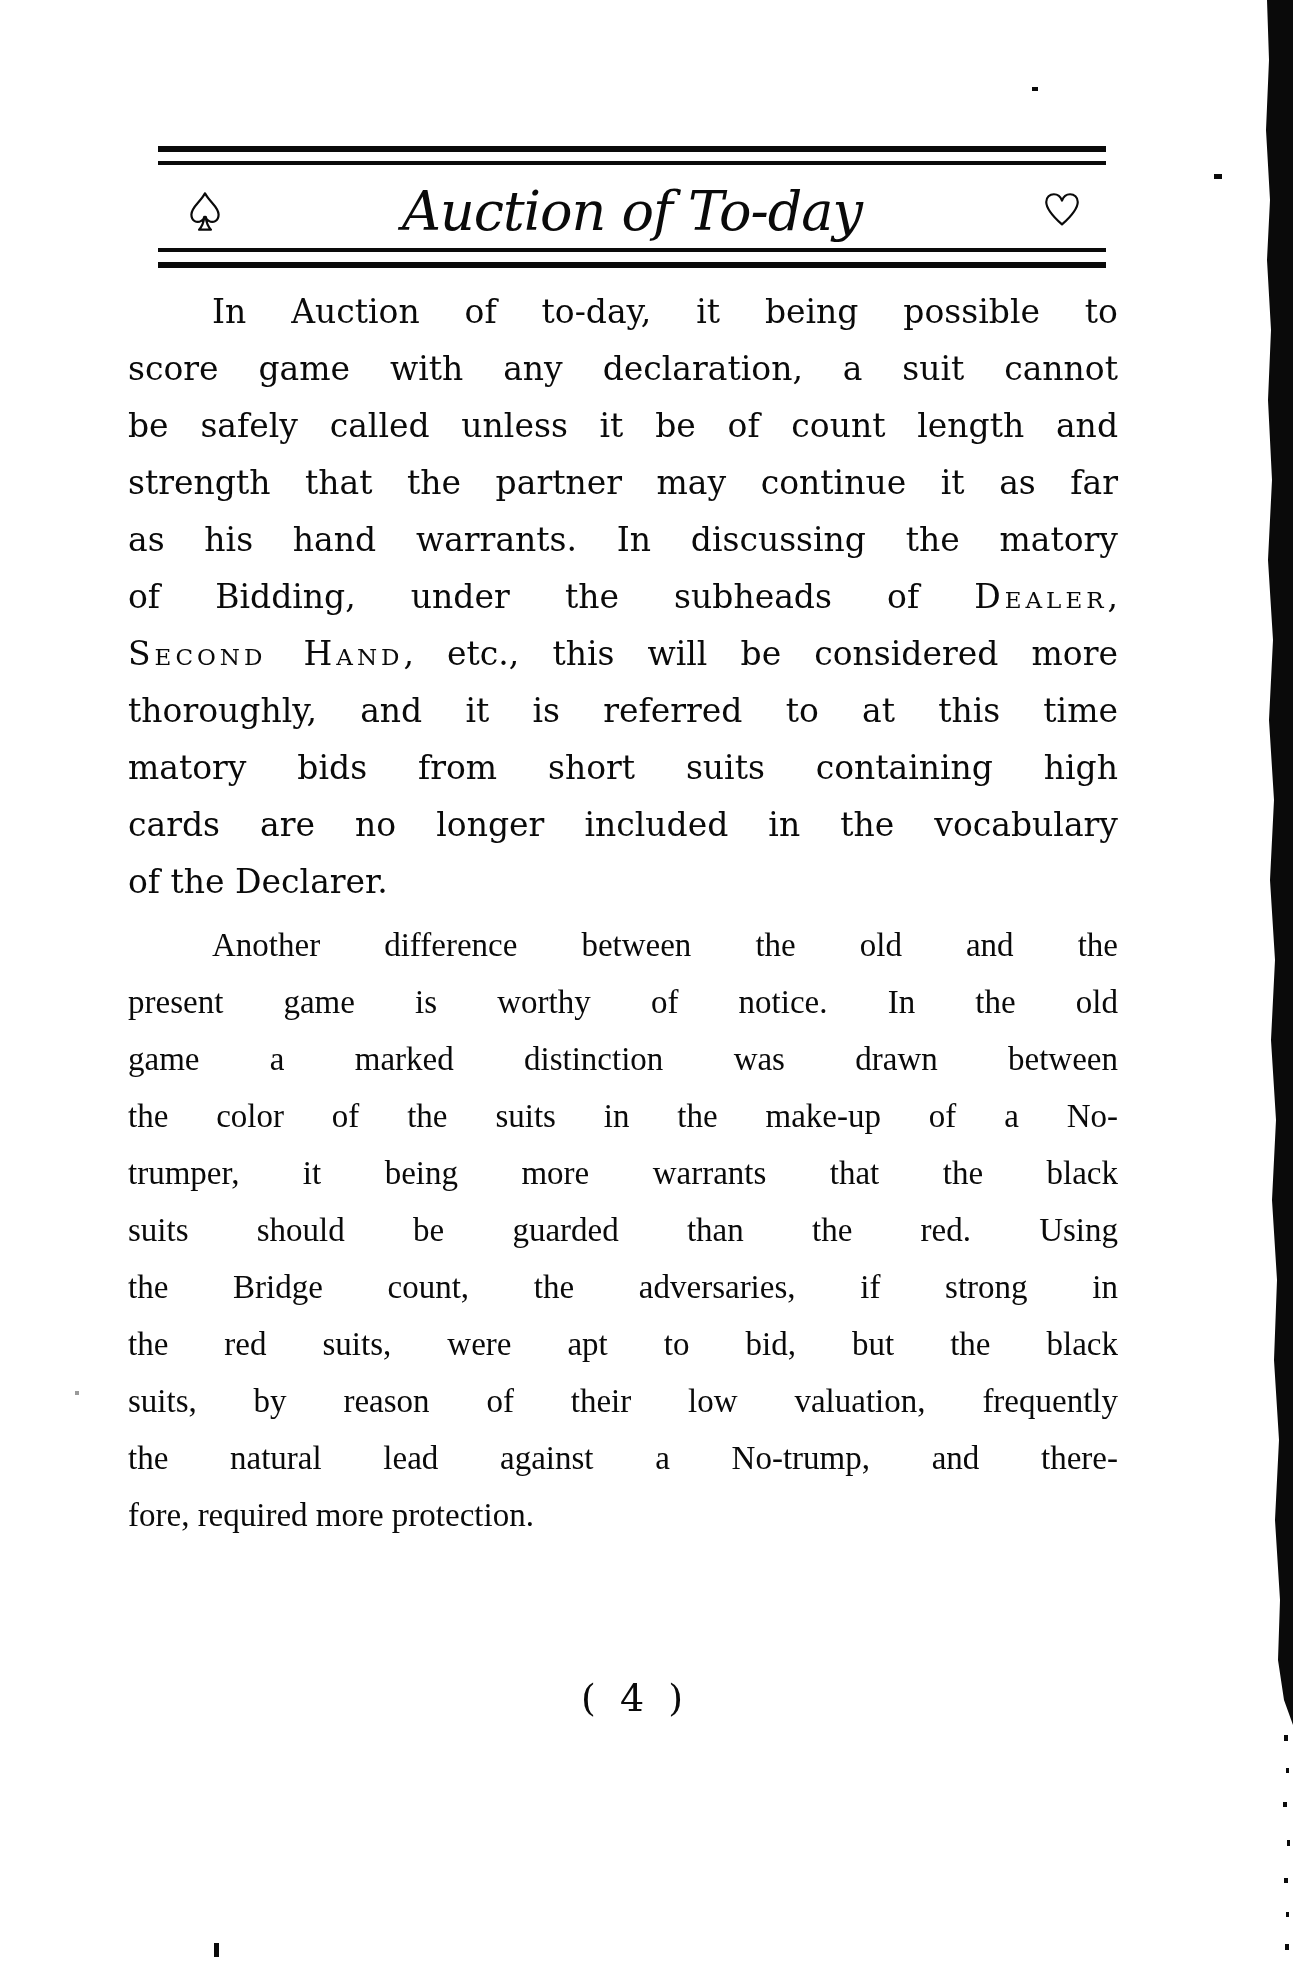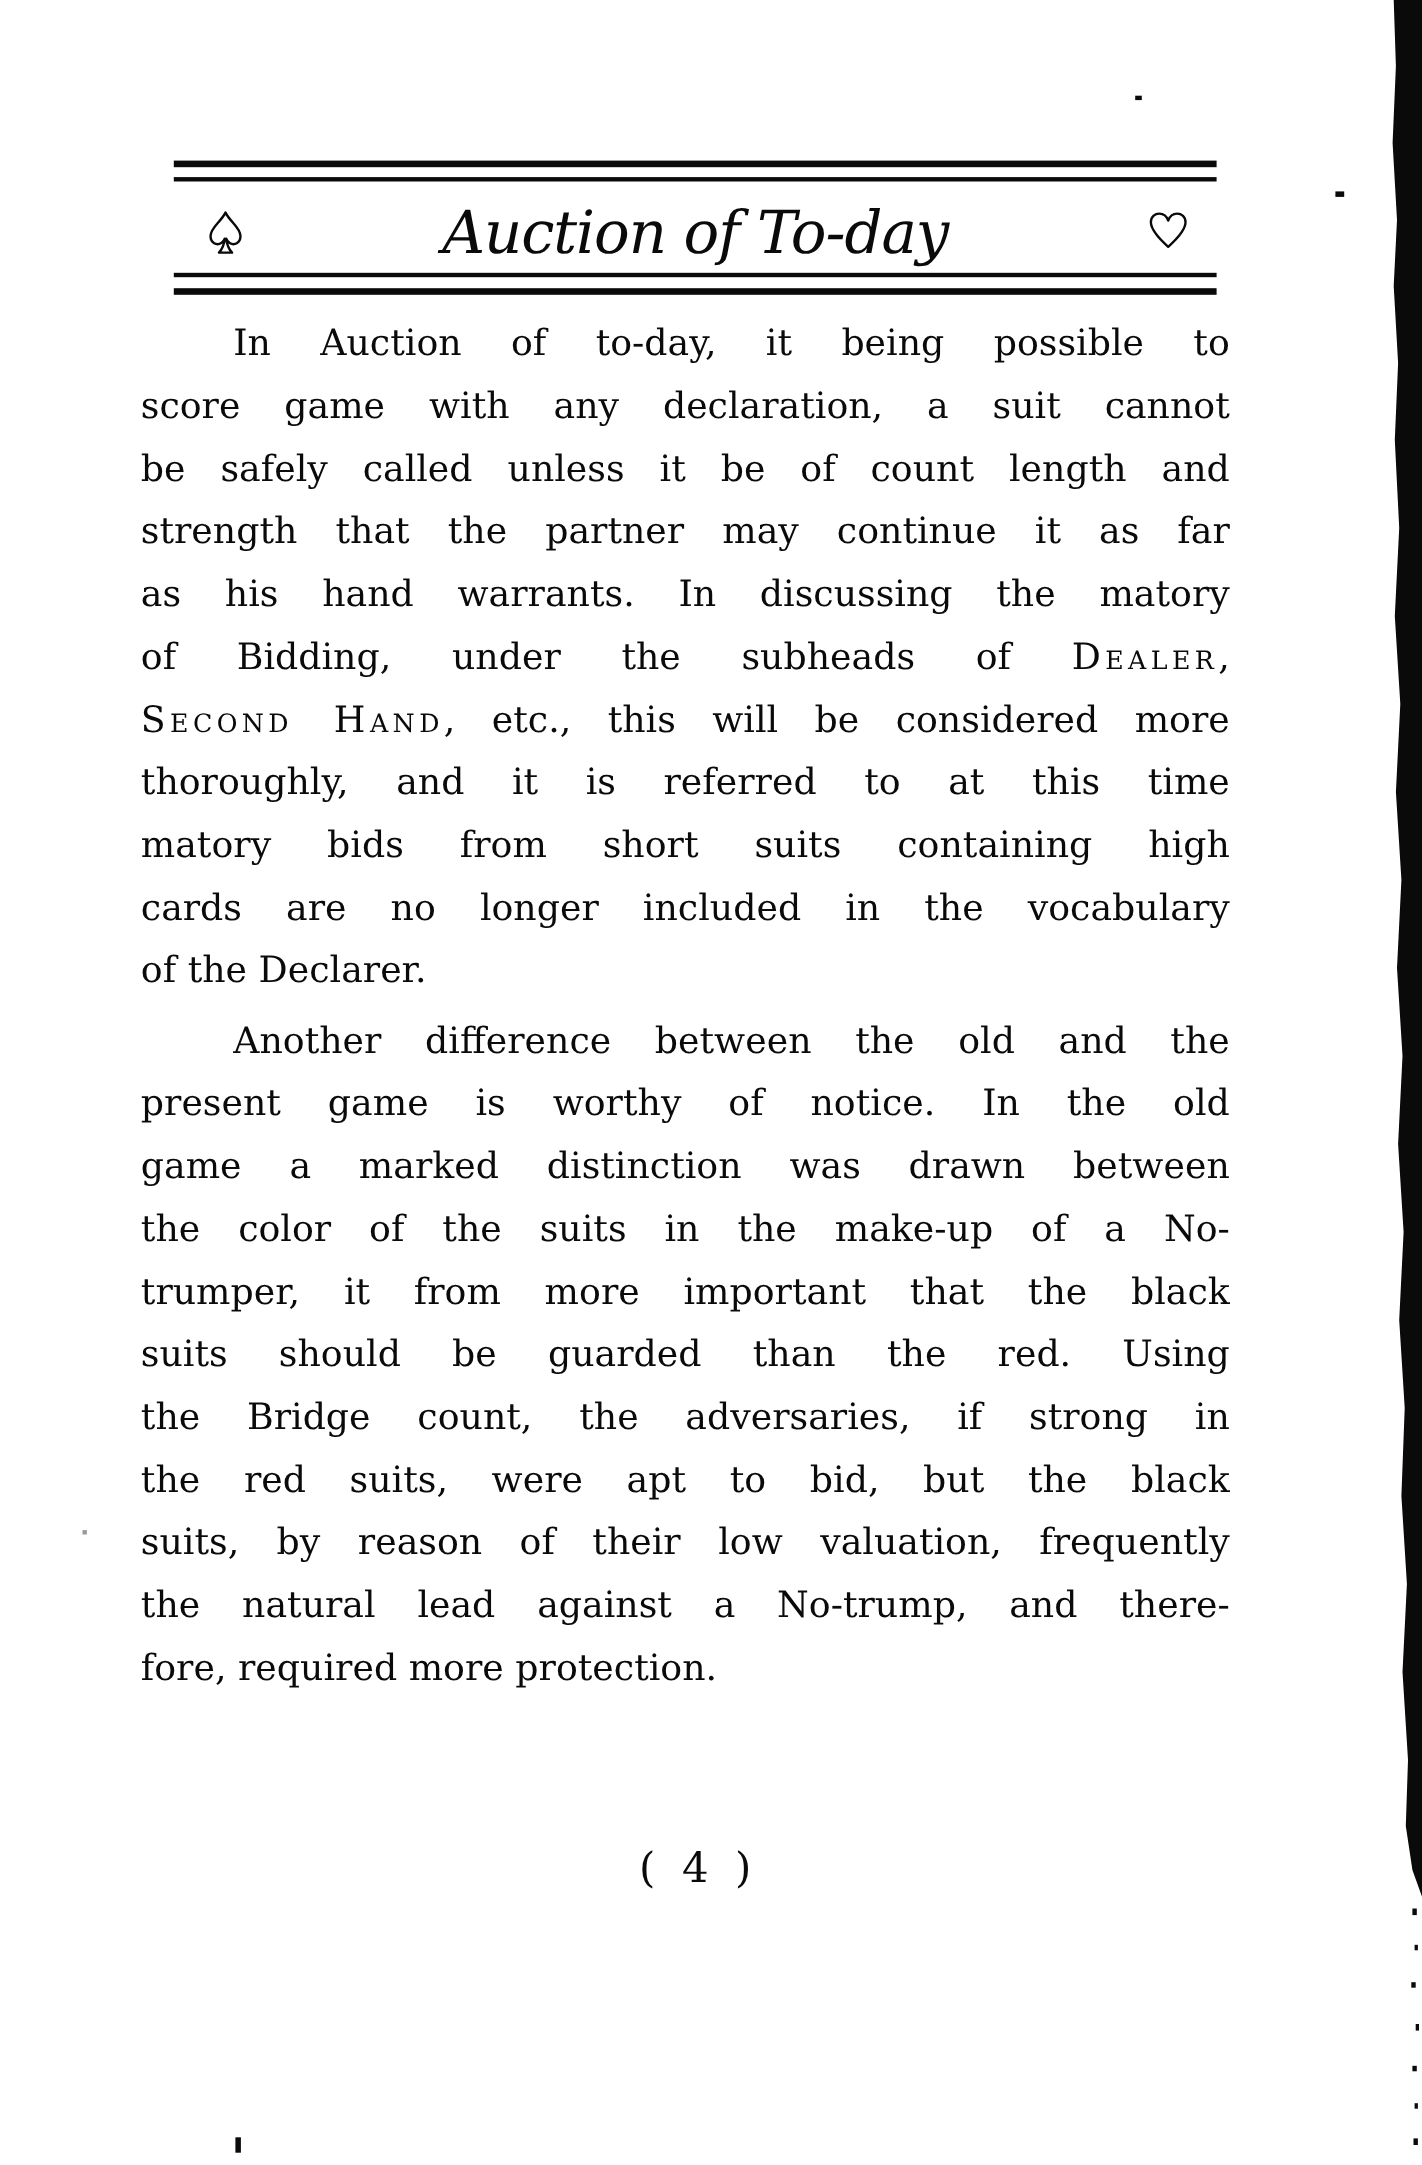--- a/index.html
+++ b/index.html
@@ -31,21 +31,21 @@
   .suit{position:absolute;}
   .suit svg{display:block;}
   .suit.spade{left:188px;top:191px;}
   .suit.heart{left:1044px;top:192px;}
 
   
   .textblock{
     position:absolute;left:128px;top:283px;width:990px;
     font-size:33px;line-height:57px;
   }
-  .para + .para{margin-top:7px;}
+  .para + .para{margin-top:7px;font-family:Liberation Serif, serif;}
   .line{
     text-align:justify;
     -moz-text-align-last:justify;
     text-align-last:justify;
   }
   .line.first{text-indent:84px;}
   .line.last{text-align:center;text-align-last:left;}
   .sc{font-variant:small-caps;letter-spacing:4px;}
 
   .pageno{
@@ -102,21 +102,21 @@
         <div class="line">thoroughly, and it is referred to at this time</div>
         <div class="line">matory bids from short suits containing high</div>
         <div class="line">cards are no longer included in the vocabulary</div>
         <div class="line last">of the Declarer.</div>
       </div>
       <div class="para">
         <div class="line first">Another difference between the old and the</div>
         <div class="line">present game is worthy of notice. In the old</div>
         <div class="line">game a marked distinction was drawn between</div>
         <div class="line">the color of the suits in the make-up of a No-</div>
-        <div class="line">trumper, it from more important that the black</div>
+        <div class="line">trumper, it being more warrants that the black</div>
         <div class="line">suits should be guarded than the red. Using</div>
         <div class="line">the Bridge count, the adversaries, if strong in</div>
         <div class="line">the red suits, were apt to bid, but the black</div>
         <div class="line">suits, by reason of their low valuation, frequently</div>
         <div class="line">the natural lead against a No-trump, and there-</div>
         <div class="line last">fore, required more protection.</div>
       </div>
     </div>
 
   <div class="pageno">( 4 )</div>

